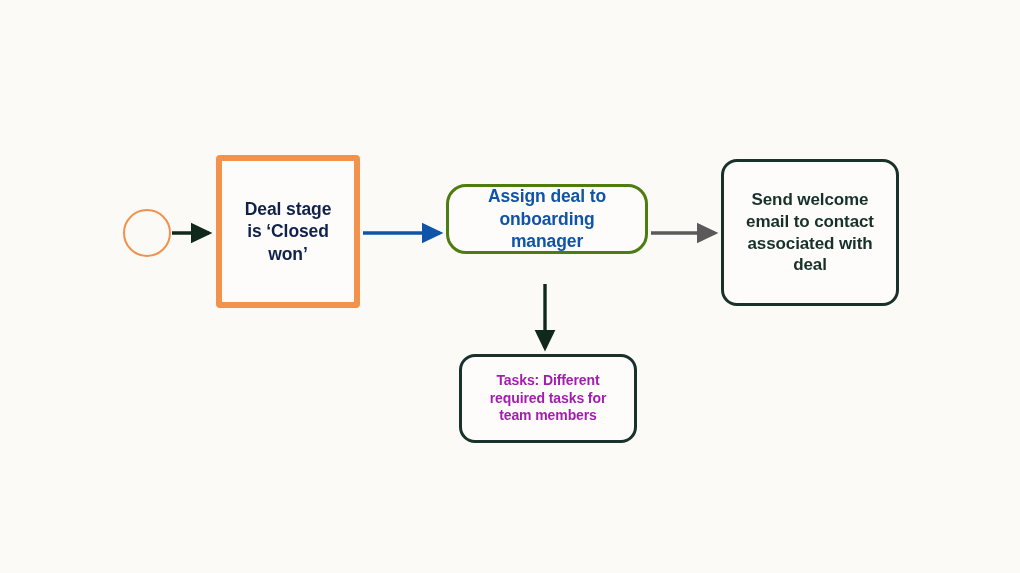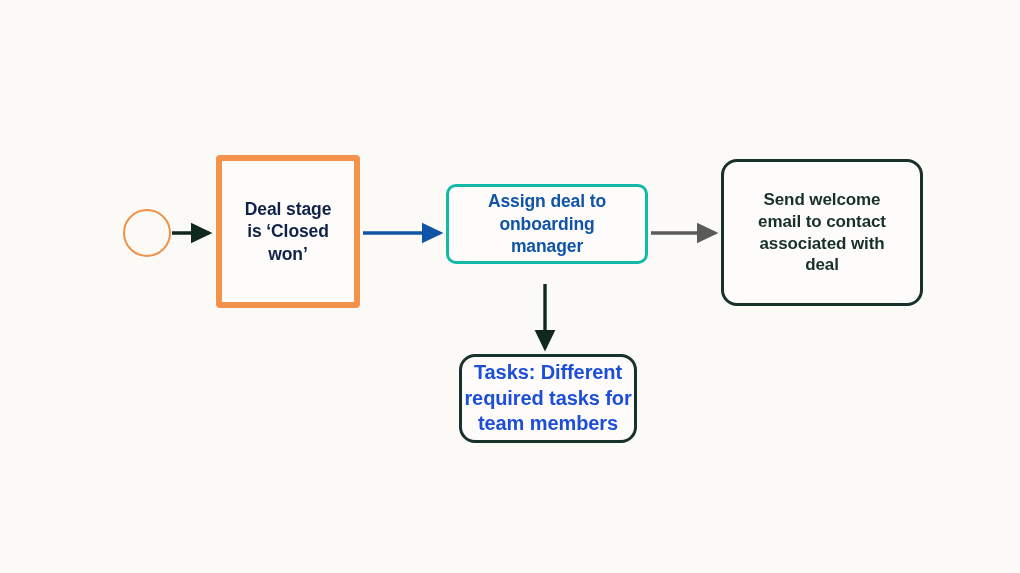--- a/index.html
+++ b/index.html
@@ -65,53 +65,53 @@
   }
   #trigger-node .label {
     color: #10224A;
     font-size: 17.5px;
   }
   
   #assign-node {
     left: 446px;
     top: 184px;
     width: 202px;
-    height: 80px;
-    border: 3px solid #14b8a6;
-    border-radius: 10px;
+    height: 70px;
+    border: 3px solid #4d7c0f;
+    border-radius: 20px;
   }
   #assign-node .label {
     color: #1054A8;
     font-size: 17.5px;
   }
   
   #email-node {
     left: 721px;
     top: 159px;
-    width: 202px;
+    width: 178px;
     height: 147px;
     border: 3px solid #18312A;
     border-radius: 16px;
   }
   #email-node .label {
     color: #17302A;
     font-size: 17px;
   }
   
   #tasks-node {
     left: 459px;
     top: 354px;
     width: 178px;
     height: 89px;
     border: 3px solid #18312A;
     border-radius: 16px;
   }
   #tasks-node .label {
-    color: #1d4ed8;
-    font-size: 20px;
+    color: #a21caf;
+    font-size: 14px;
   }
 </style>
 </head>
 <body>
 
 <div id="canvas">
 
   <svg class="edges" viewBox="0 0 1020 573" xmlns="http://www.w3.org/2000/svg">
     <defs>
       <marker id="ah-dark" markerWidth="7" markerHeight="7" refX="5.4" refY="3.5" orient="auto" markerUnits="strokeWidth">

